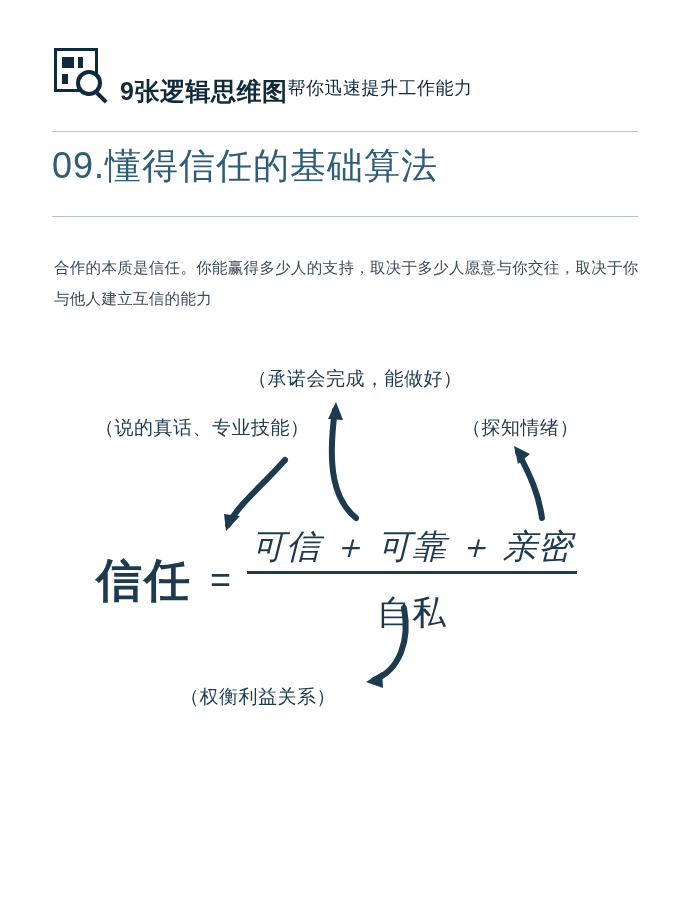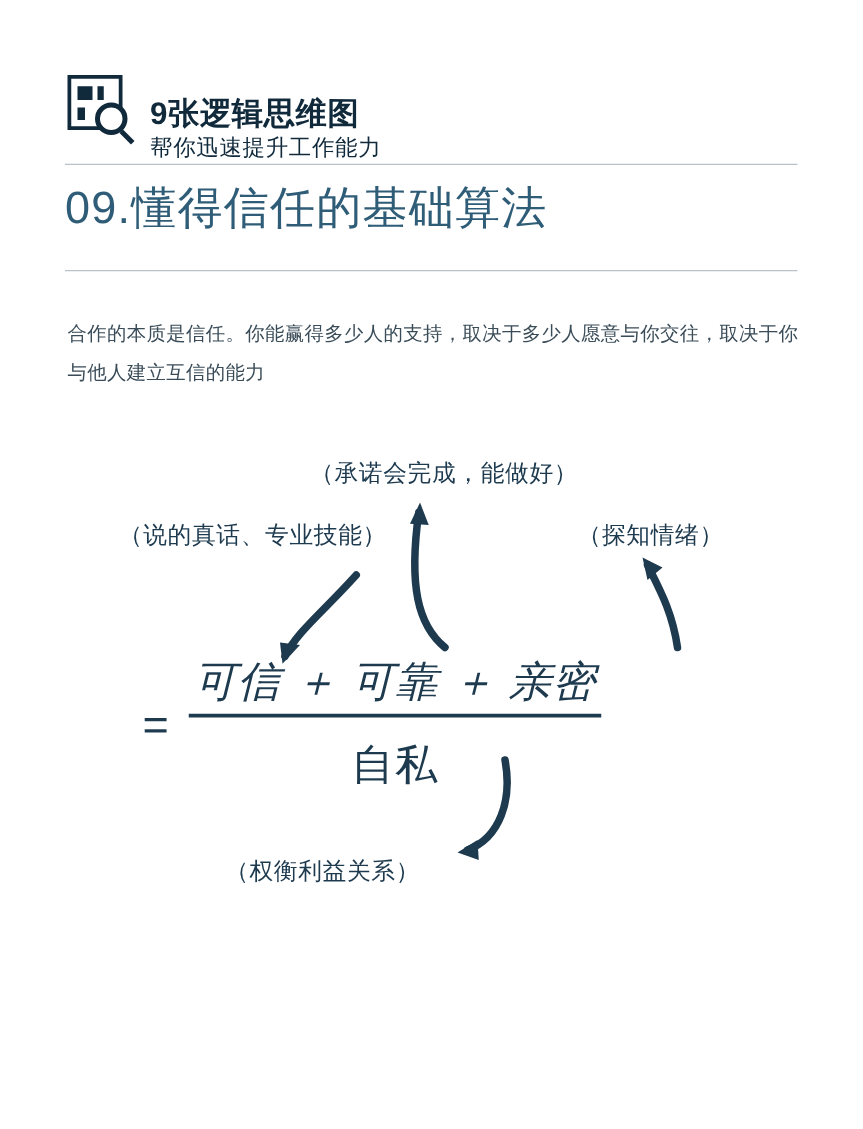--- a/index.html
+++ b/index.html
@@ -81,21 +81,21 @@
     left: 45px;
     top: 45px;
     width: 13px;
     height: 4px;
     background: #10293b;
     transform: rotate(45deg);
     transform-origin: left center;
   }
   .brand-text {
     display: flex;
-    flex-direction: column;
+    flex-direction: row;
     justify-content: flex-end;
     margin-top: 33px;
   }
   .brand-line1 {
     font-size: 25px;
     font-weight: bold;
     letter-spacing: 0.5px;
     color: #10293b;
     line-height: 1.18;
   }
@@ -265,20 +265,21 @@
       <path d="M 366 342 L 382 332 L 383 348 Z" fill="#1d3a4f"></path>
     </g>
   </svg>
 
   <div class="note note-top">（承诺会完成，能做好）</div>
   <div class="note note-left">（说的真话、专业技能）</div>
   <div class="note note-right">（探知情绪）</div>
   <div class="note note-bottom">（权衡利益关系）</div>
 
   <div class="formula">
+    <div class="formula-lhs">信任</div>
     <div class="formula-eq">=</div>
     <div class="fraction">
       <div class="fraction-num">可信 ＋ 可靠 ＋ 亲密</div>
       <div class="fraction-bar"></div>
       <div class="fraction-den">自私</div>
     </div>
   </div>
 </div>
 
 </body></html>

